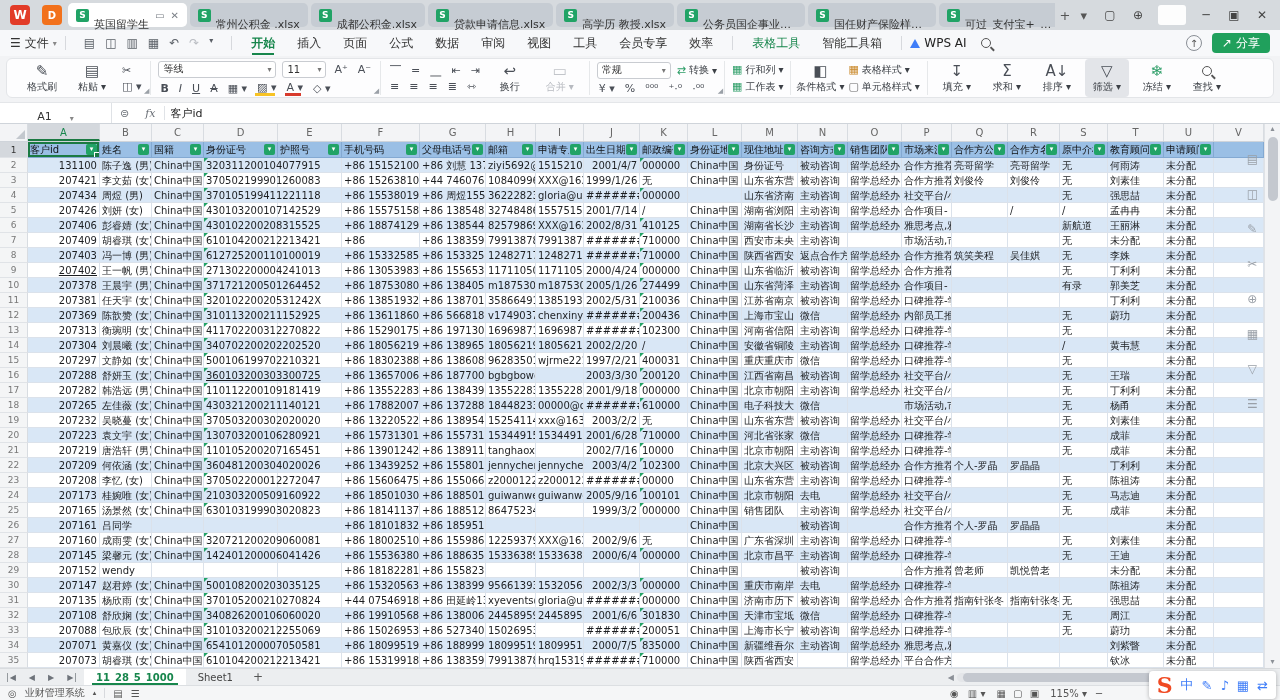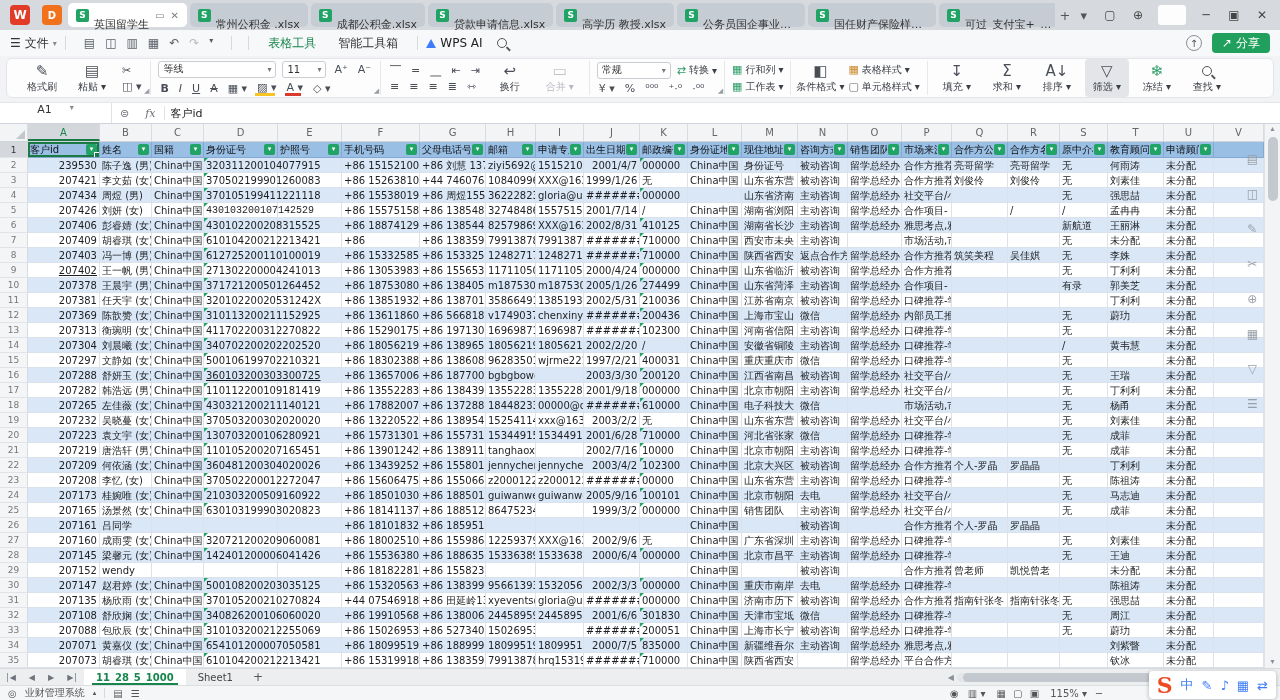--- a/index.html
+++ b/index.html
@@ -59,21 +59,21 @@
   .u-l { text-decoration:underline; } .s-l { text-decoration:line-through; }
   .clrA { position:relative; padding-bottom:2px; }
   .clrA::after { content:""; position:absolute; left:0; right:4px; bottom:0; height:3px; }
   .clrA.yel::after { background:#f7c325; } .clrA.red::after { background:#d83b2d; }
   .rowbtn { display:flex; align-items:center; gap:3px; font-size:10px; color:#3c4046; white-space:nowrap; }
   .rowbtn .ic { color:#2e9e68; font-size:11px; }
   .corner { position:absolute; right:1px; bottom:0; font-size:7px; color:#9aa0a7; }
 
   
   .fbar { height:22px; background:#fff; border-top:1px solid #e4e6e9; border-bottom:1px solid #cfd4da; display:flex; align-items:center; flex:none; }
-  .namebox { width:112px; height:100%; border-right:1px solid #dfe2e6; display:flex; align-items:flex-start; justify-content:center; gap:18px; font-size:11px; color:#333; }
+  .namebox { width:112px; height:100%; border-right:1px solid #dfe2e6; display:flex; align-items:flex-end; justify-content:center; gap:18px; font-size:11px; color:#333; }
   .fbar .fico { color:#6a6f76; font-size:11px; margin:0 8px; }
   .fbar .fx { font-style:italic; font-family:"DejaVu Serif",serif; }
   .fbar .fval { font-size:11px; color:#222; margin-left:6px; }
 
   
   .gridwrap { position:relative; flex:1 1 auto; overflow:hidden; background:#fff; }
   .colletters { height:18px; display:flex; background:#f3f4f6; border-bottom:1px solid #cfd4da; }
   .cl-corner { width:28px; flex:none; border-right:1px solid #d8dce1; position:relative; background:#f3f4f6; }
   .cl-corner::after { content:""; position:absolute; right:2px; bottom:2px; border-left:9px solid transparent; border-bottom:9px solid #c3c8ce; }
   .cl { flex:none; text-align:center; font-size:10px; color:#666; line-height:17px; border-right:1px solid #d8dce1; overflow:hidden; }
@@ -193,20 +193,32 @@
     <div class="qicons">
       <span>▤</span>
       <span>◫</span>
       <span>▥</span>
       <span>▦</span>
       <span>↶</span>
       <span style="color:#b9bcc2">↷</span>
       <span style="font-size:8px">▾</span>
     </div>
     <div class="sep"></div>
+    <div id="menu-items" style="display: flex;">
+        <div class="menu-item active">开始</div>
+        <div class="menu-item">插入</div>
+        <div class="menu-item">页面</div>
+        <div class="menu-item">公式</div>
+        <div class="menu-item">数据</div>
+        <div class="menu-item">审阅</div>
+        <div class="menu-item">视图</div>
+        <div class="menu-item">工具</div>
+        <div class="menu-item">会员专享</div>
+        <div class="menu-item">效率</div>
+      </div>
     <div class="sep"></div>
     <span class="menu-item ctx">表格工具</span>
     <span class="menu-item">智能工具箱</span>
     <div class="sep"></div>
     <span class="ai-logo"></span>
     <span>WPS AI</span>
     <span style="margin-left:14px" class="search-ico"></span>
     <div class="menubar-right">
       <span class="up-circle">↑</span>
       <span class="share-btn">
@@ -477,21 +489,21 @@
             <div class="fltr">▾</div>
           </div>
           <div class="gc" style="width: 50px;">
             <div class="hlbl" style="display: block;">申请顾问</div>
             <div class="fltr">▾</div>
           </div>
           <div class="gc" style="width: 50px;"></div>
         </div>
         <div class="grow band">
           <div class="rn">2</div>
-          <div class="gc ar" style="width: 72px;">239530</div>
+          <div class="gc ar" style="width: 72px;">131100</div>
           <div class="gc" style="width: 52px;">陈子逸 (男)</div>
           <div class="gc" style="width: 52px;">China中国</div>
           <div class="gc tri ovf" style="width: 74px;">320311200104077915</div>
           <div class="gc" style="width: 64px;"></div>
           <div class="gc" style="width: 78px;">+86 15152100</div>
           <div class="gc" style="width: 66px;">+86 刘慧 137052</div>
           <div class="gc" style="width: 50px;">ziyi5692@q</div>
           <div class="gc" style="width: 48px;">151521001</div>
           <div class="gc ar" style="width: 56px;">2001/4/7</div>
           <div class="gc tri" style="width: 48px;">000000</div>
@@ -555,21 +567,21 @@
           <div class="gc" style="width: 48px;">无</div>
           <div class="gc" style="width: 56px;">强思喆</div>
           <div class="gc" style="width: 50px;">未分配</div>
           <div class="gc" style="width: 50px;"></div>
         </div>
         <div class="grow">
           <div class="rn">5</div>
           <div class="gc ar" style="width: 72px;">207426</div>
           <div class="gc" style="width: 52px;">刘妍 (女)</div>
           <div class="gc" style="width: 52px;">China中国</div>
-          <div class="gc tri ovf" style="width: 74px; font-family: Liberation Mono, monospace;">430103200107142529</div>
+          <div class="gc tri ovf" style="width: 74px;">430103200107142529</div>
           <div class="gc" style="width: 64px;"></div>
           <div class="gc" style="width: 78px;">+86 15575158</div>
           <div class="gc" style="width: 66px;">+86 13854866895</div>
           <div class="gc" style="width: 50px;">327484864</div>
           <div class="gc" style="width: 48px;">155751588</div>
           <div class="gc ar" style="width: 56px;">2001/7/14</div>
           <div class="gc" style="width: 48px;">/</div>
           <div class="gc" style="width: 54px;">China中国</div>
           <div class="gc" style="width: 56px;">湖南省浏阳</div>
           <div class="gc" style="width: 50px;">主动咨询</div>

